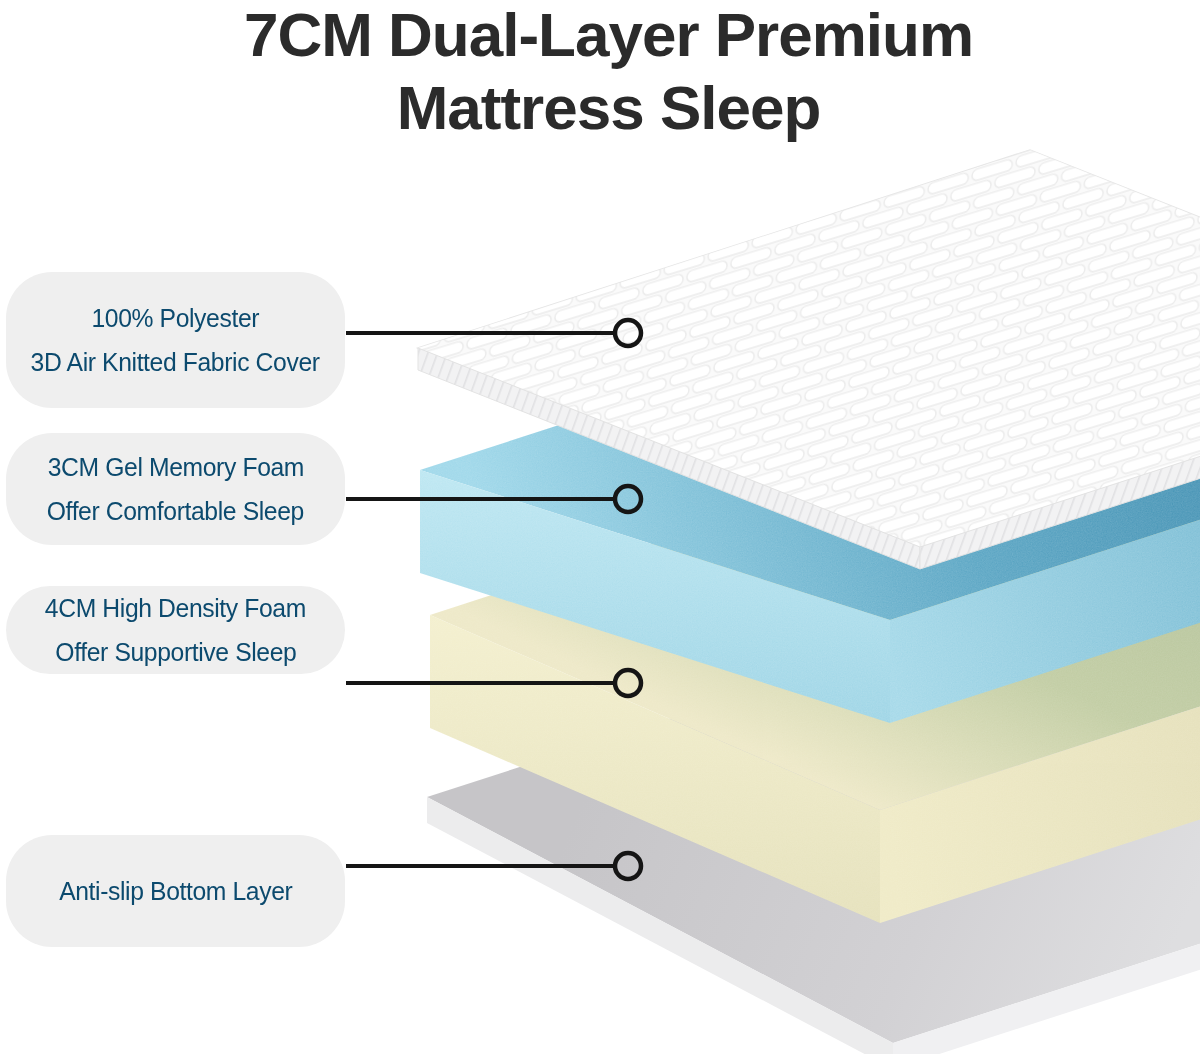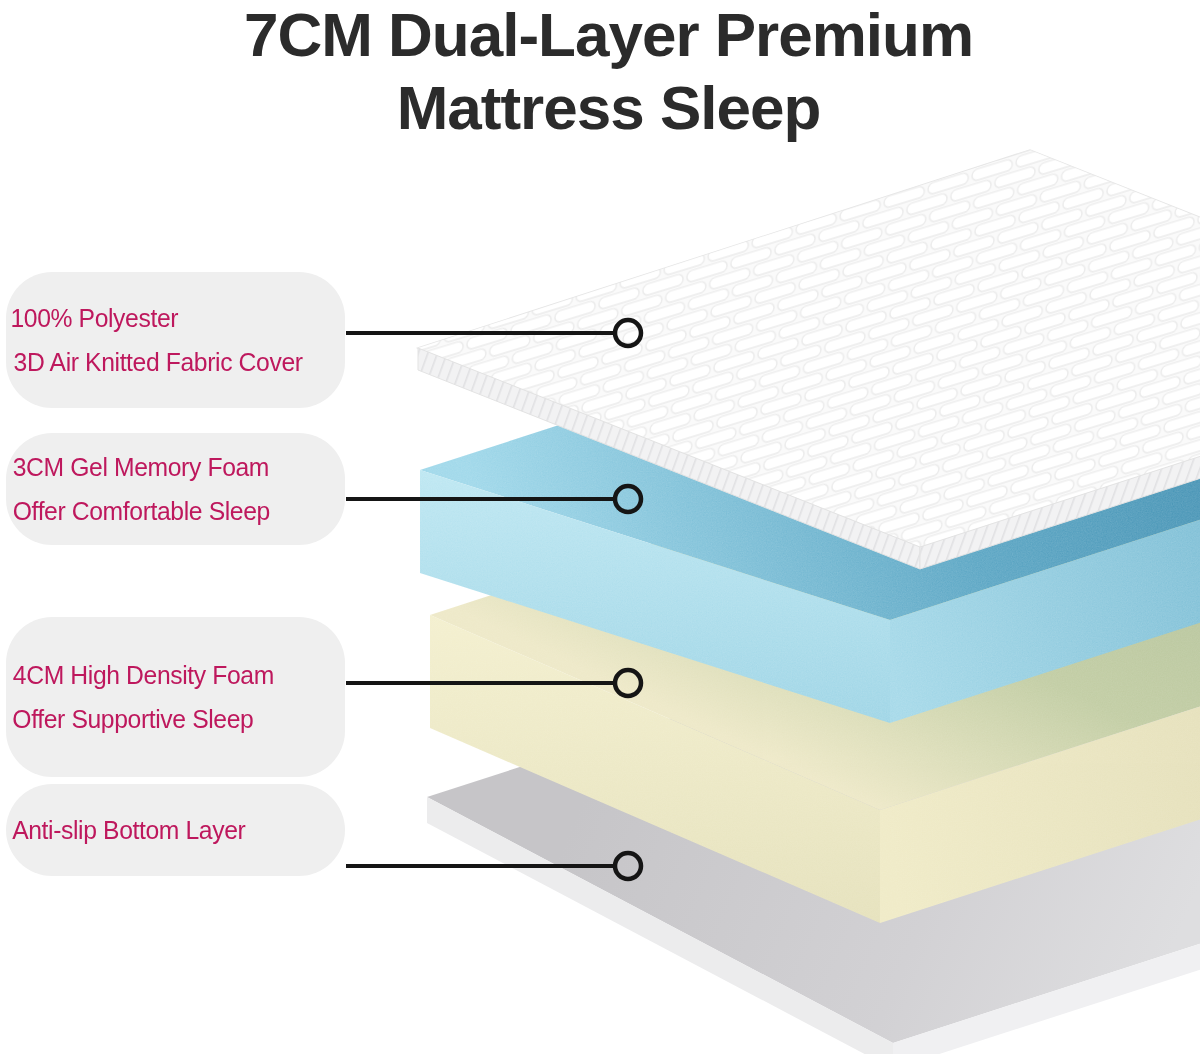--- a/index.html
+++ b/index.html
@@ -9,29 +9,29 @@
     padding-left:17px;
   }
   .diagram{position:absolute;left:0;top:0;width:1200px;height:1054px;}
   .title{
     position:absolute;left:0;top:-2px;width:100%;text-align:center;
     font-weight:700;font-size:62px;line-height:73px;letter-spacing:-1px;color:#2b2b2b;
   }
   .title span{display:block;}
   .callout{
     position:absolute;left:6px;width:339px;background:#efefef;border-radius:46px;
-    display:flex;flex-direction:column;justify-content:center;align-items:flex-start;
-    color:#be185d;font-size:26px;line-height:44px;letter-spacing:-0.4px;
+    display:flex;flex-direction:column;justify-content:center;align-items:center;
+    color:#0c4a6e;font-size:26px;line-height:44px;letter-spacing:-0.4px;
   }
   .callout span{display:block;white-space:nowrap;transform:scaleX(0.95);transform-origin:50% 50%;text-align:center;}
   .callout span:empty{display:none;}
   .c1{top:272px;height:136px;}
   .c2{top:433px;height:112px;}
-  .c3{top:617px;height:160px;}
-  .c4{top:784px;height:92px;}
+  .c3{top:586px;height:88px;}
+  .c4{top:835px;height:112px;}
 </style>
 </head>
 <body>
 
 <div class="canvas">
 
   <svg class="diagram" viewBox="0 0 1200 1054" xmlns="http://www.w3.org/2000/svg">
     <defs>
       <linearGradient id="gradGrayTop" x1="600" y1="760" x2="1150" y2="1000" gradientUnits="userSpaceOnUse">
         <stop offset="0" stop-color="#c6c5c8"></stop>

